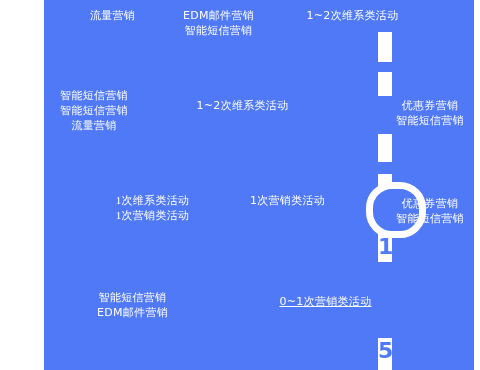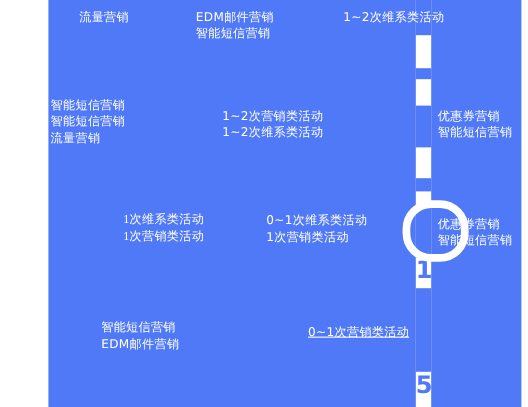--- a/index.html
+++ b/index.html
@@ -80,23 +80,23 @@
     left:366px; top:182px; width:60px; height:56px;
     background:transparent;
   }
 
   
   .label{
     position:absolute;
     color:#ffffff;
     font-size:11px;
     line-height:15px;
+    text-align:center;
     white-space:nowrap;
     letter-spacing:.3px;
-    margin-left:12px;
   }
   .label .ln{display:block;}
 </style>
 </head>
 <body>
 
 <div id="stage">
 
   <div class="frame frame-left-top"></div>
   <div class="frame frame-left"></div>
@@ -135,36 +135,34 @@
     <span class="ln">1~2次维系类活动</span>
   </div>
 
   <div class="label" style="left:34px;top:88px;width:120px;">
     <span class="ln">智能短信营销</span>
     <span class="ln">智能短信营销</span>
     <span class="ln">流量营销</span>
   </div>
 
   <div class="label" style="left:190px;top:98px;width:105px;">
-    <span class="ln">1~2次营销类活动</span>
     <span class="ln">1~2次维系类活动</span>
   </div>
 
   <div class="label" style="left:386px;top:98px;width:88px;">
     <span class="ln">优惠券营销</span>
     <span class="ln">智能短信营销</span>
   </div>
 
   <div class="label" style="left:100px;top:193px;width:105px;font-family:Liberation Serif, serif;">
     <span class="ln">1次维系类活动</span>
     <span class="ln">1次营销类活动</span>
   </div>
 
   <div class="label" style="left:230px;top:193px;width:115px;">
-    <span class="ln">0~1次维系类活动</span>
     <span class="ln">1次营销类活动</span>
   </div>
 
   <div class="label" style="left:386px;top:196px;width:88px;">
     <span class="ln">优惠券营销</span>
     <span class="ln">智能短信营销</span>
   </div>
 
   <div class="label" style="left:80px;top:290px;width:105px;">
     <span class="ln">智能短信营销</span>

